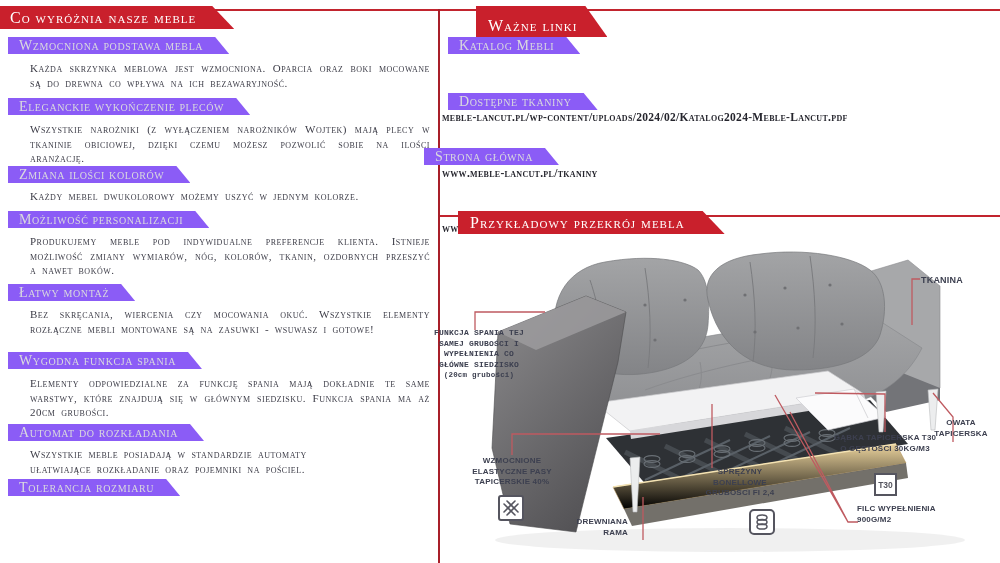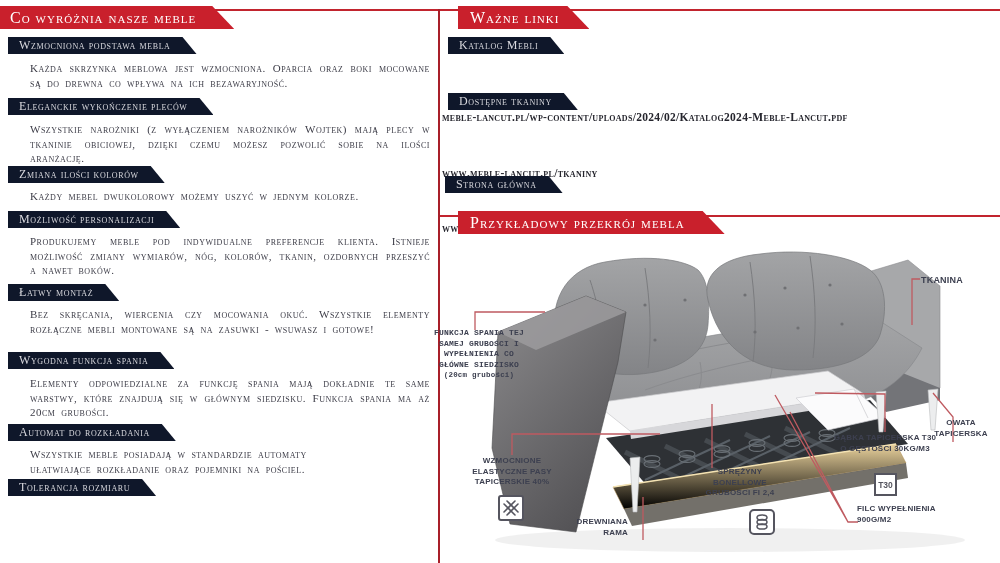--- a/index.html
+++ b/index.html
@@ -7,22 +7,22 @@
         font-family:"Liberation Serif",serif;}
   
   .hline{position:absolute;height:2px;background:#c2242e;z-index:1;}
   .vdivider{position:absolute;width:2px;background:#a81f29;z-index:1;}
   
   .banner{position:absolute;z-index:2;background:#c9202c;color:#fff;
           font-variant:small-caps;letter-spacing:1px;white-space:nowrap;
           clip-path:polygon(0 0,calc(100% - 22px) 0,100% 100%,0 100%);}
   .banner-lg{font-size:16px;line-height:15px;padding:4px 38px 4px 10px;}
   
-  .subhdr{position:absolute;z-index:2;background:#0f172a;color:#d9d9de;
-          font-variant:small-caps;font-size:12px;line-height:13px;letter-spacing:.6px;
+  .subhdr{position:absolute;z-index:2;background:#8b5cf6;color:#d9d9de;
+          font-variant:small-caps;font-size:14px;line-height:13px;letter-spacing:.6px;
           padding:2px 26px 2px 11px;white-space:nowrap;
           clip-path:polygon(0 0,calc(100% - 14px) 0,100% 100%,0 100%);}
   
   .para{position:absolute;left:30px;width:400px;color:#3c3c47;
         font-variant:small-caps;font-size:11px;line-height:14.5px;
         letter-spacing:.5px;word-spacing:2.5px;text-align:justify;}
   .para.narrow{width:340px;text-align:left;}
   
   .linktext{position:absolute;color:#25252d;font-weight:700;font-variant:small-caps;
             font-size:11.5px;letter-spacing:.3px;white-space:nowrap;margin-top:47px;}
@@ -65,29 +65,29 @@
   <div class="para" style="top:307px;">Bez skręcania, wiercenia czy mocowania okuć. Wszystkie elementy rozłączne mebli montowane są na zasuwki - wsuwasz i gotowe!</div>
 
   <div class="subhdr" style="left:8px;top:352px;">Wygodna funkcja spania</div>
   <div class="para" style="top:376px;">Elementy odpowiedzialne za funkcję spania mają dokładnie te same warstwy, które znajdują się w głównym siedzisku. Funkcja spania ma aż 20cm grubości.</div>
 
   <div class="subhdr" style="left:8px;top:424px;">Automat do rozkładania</div>
   <div class="para narrow" style="top:447px;">Wszystkie meble posiadają w standardzie automaty ułatwiające rozkładanie oraz pojemniki na pościel.</div>
 
   <div class="subhdr" style="left:8px;top:479px;">Tolerancja rozmiaru</div>
 
-  <div class="banner banner-lg" style="left:458px;top:6px;padding:4px 30px 4px 12px;">Ważne linki</div>
+  <div class="banner banner-lg" style="left:476px;top:6px;padding:12px 30px 4px 12px;">Ważne linki</div>
 
   <div class="subhdr" style="left:448px;top:37px;">Katalog Mebli</div>
   <div class="linktext" style="left:442px;top:64px;">meble-lancut.pl/wp-content/uploads/2024/02/Katalog2024-Meble-Lancut.pdf</div>
 
   <div class="subhdr" style="left:448px;top:93px;">Dostępne tkaniny</div>
   <div class="linktext" style="left:442px;top:120px;">www.meble-lancut.pl/tkaniny</div>
 
-  <div class="subhdr" style="left:445px;top:148px;margin-top:28px;">Strona główna</div>
+  <div class="subhdr" style="left:424px;top:148px;">Strona główna</div>
   <div class="linktext" style="left:442px;top:175px;">www.meble-lancut.pl</div>
 
   <div class="banner banner-lg" style="left:458px;top:211px;padding:4px 40px 4px 12px;">Przykładowy przekrój mebla</div>
 
   <svg class="sofa-svg" viewBox="0 0 560 323">
     <defs>
       <linearGradient id="armGrad" x1="0" y1="0" x2="0.6" y2="1">
         <stop offset="0" stop-color="#8c8b8d"></stop>
           <stop offset="1" stop-color="#545356"></stop>
       </linearGradient>

